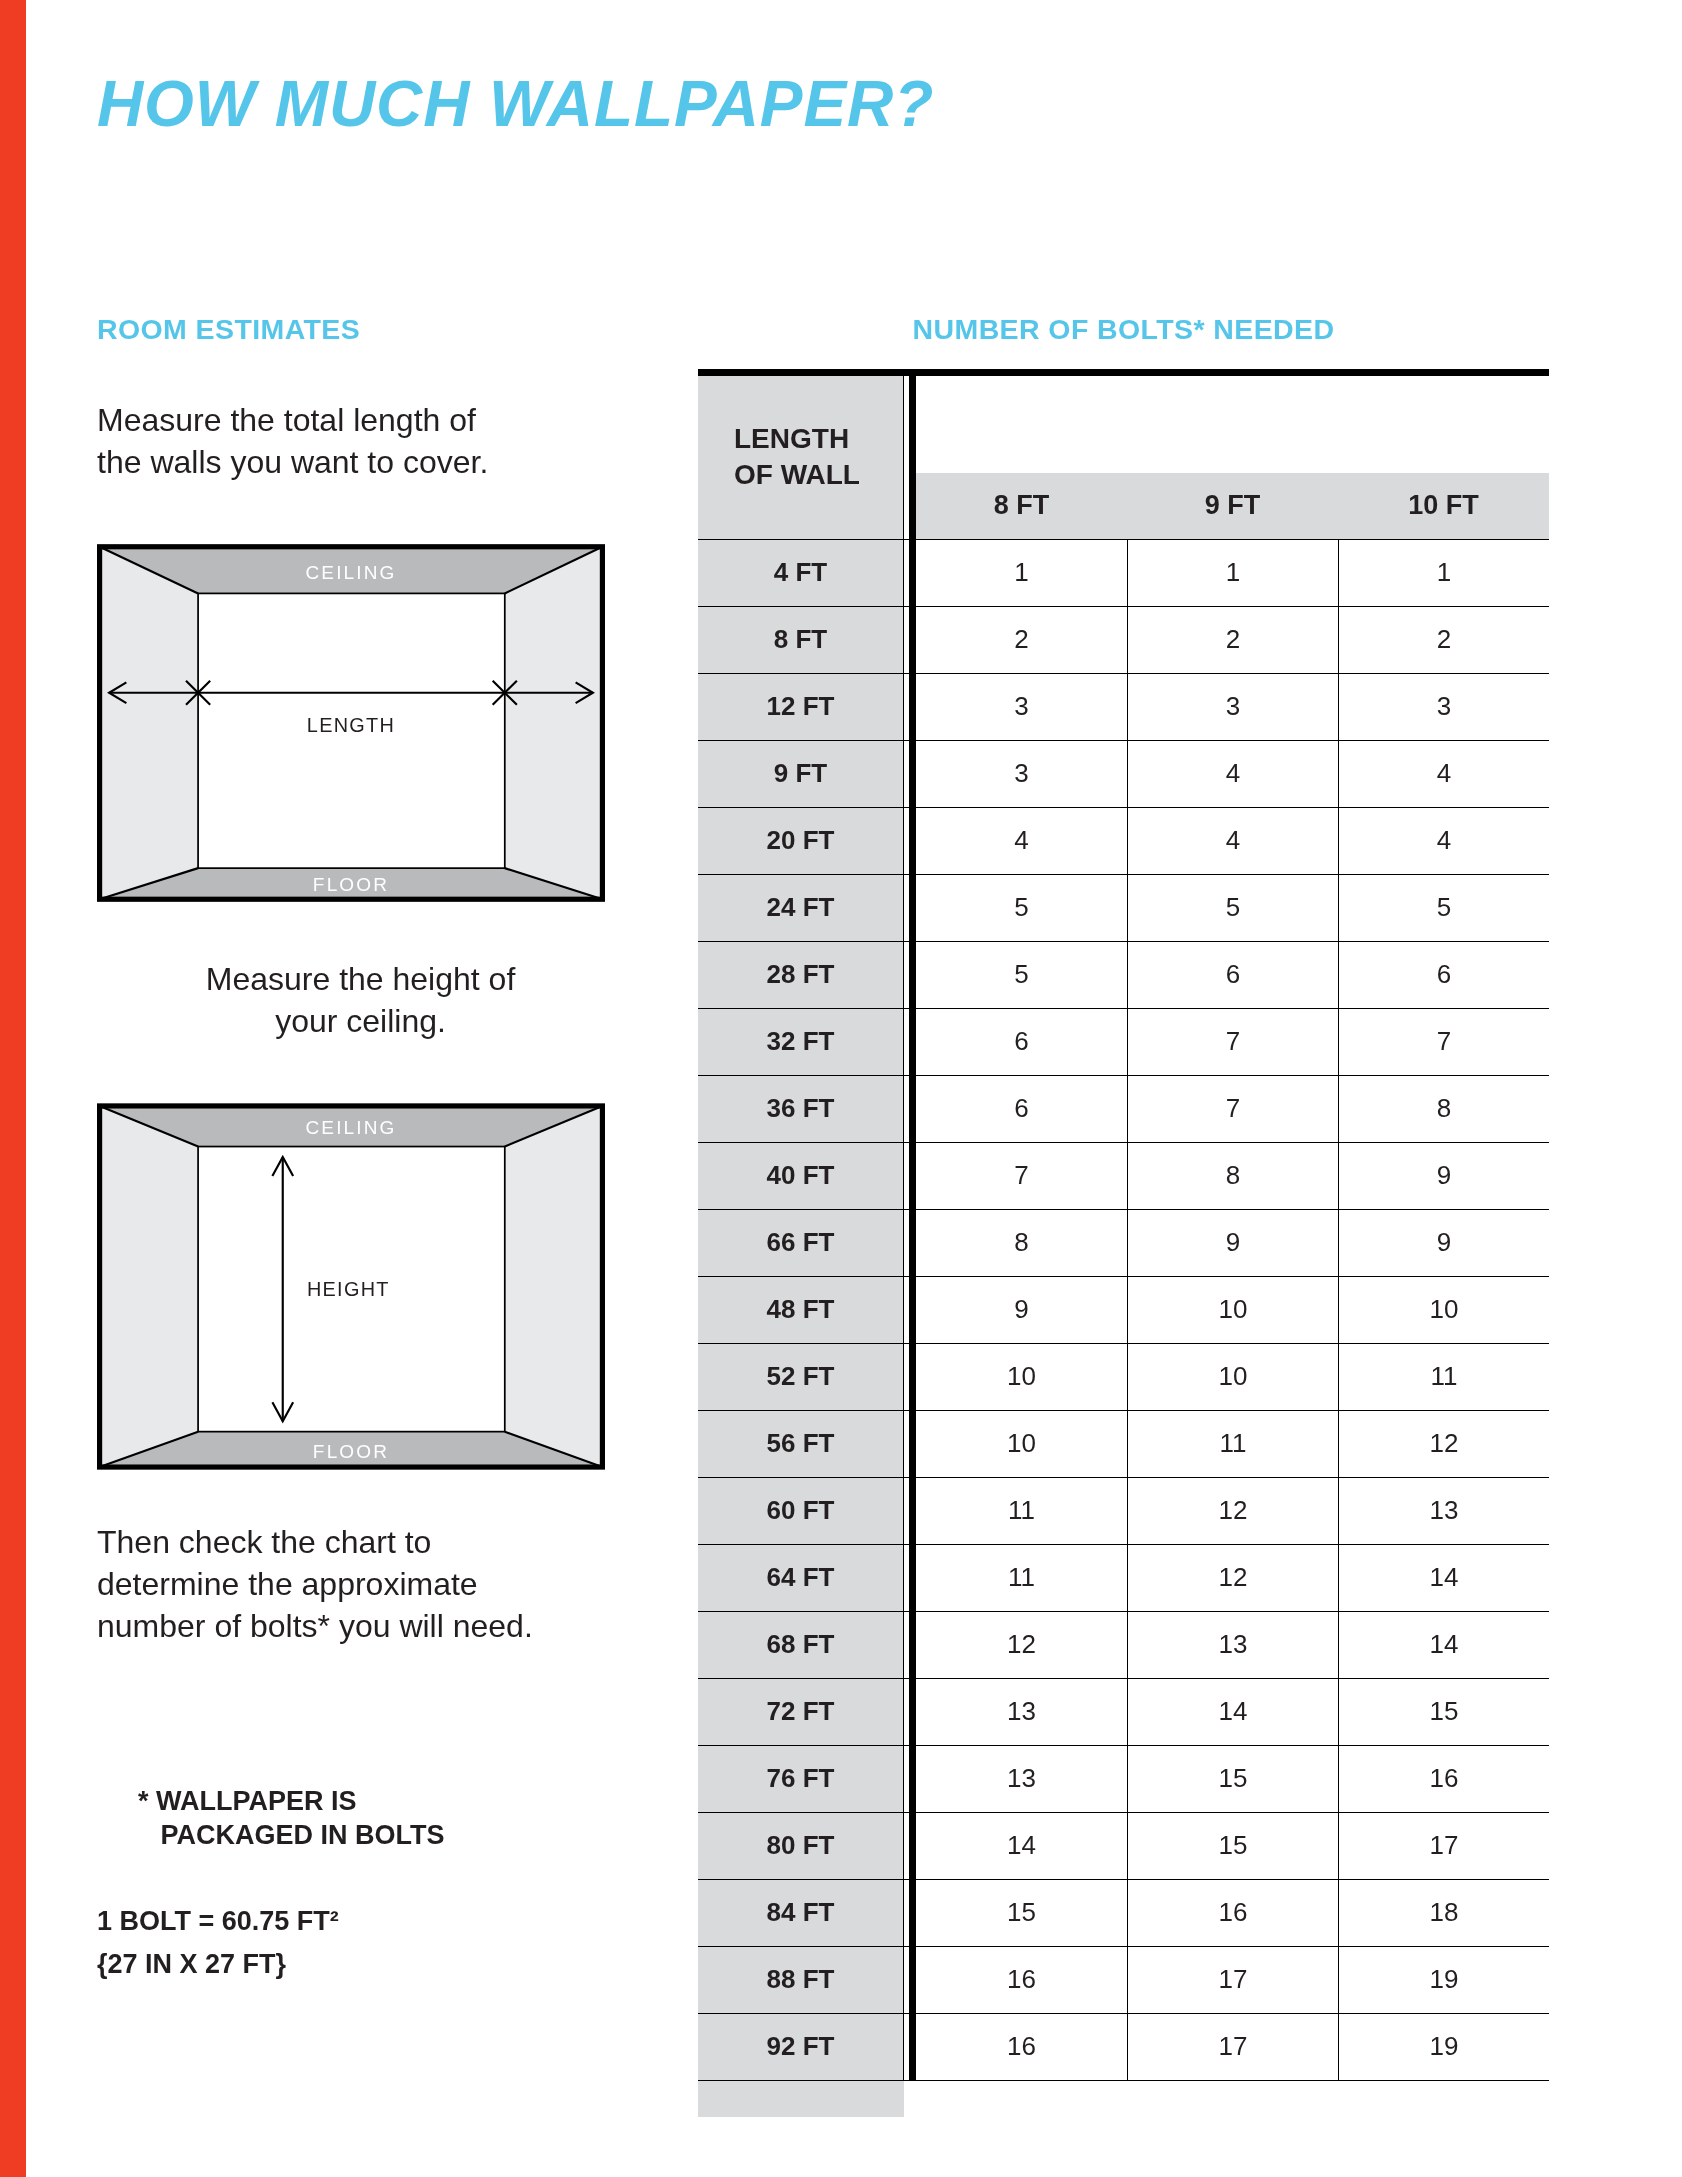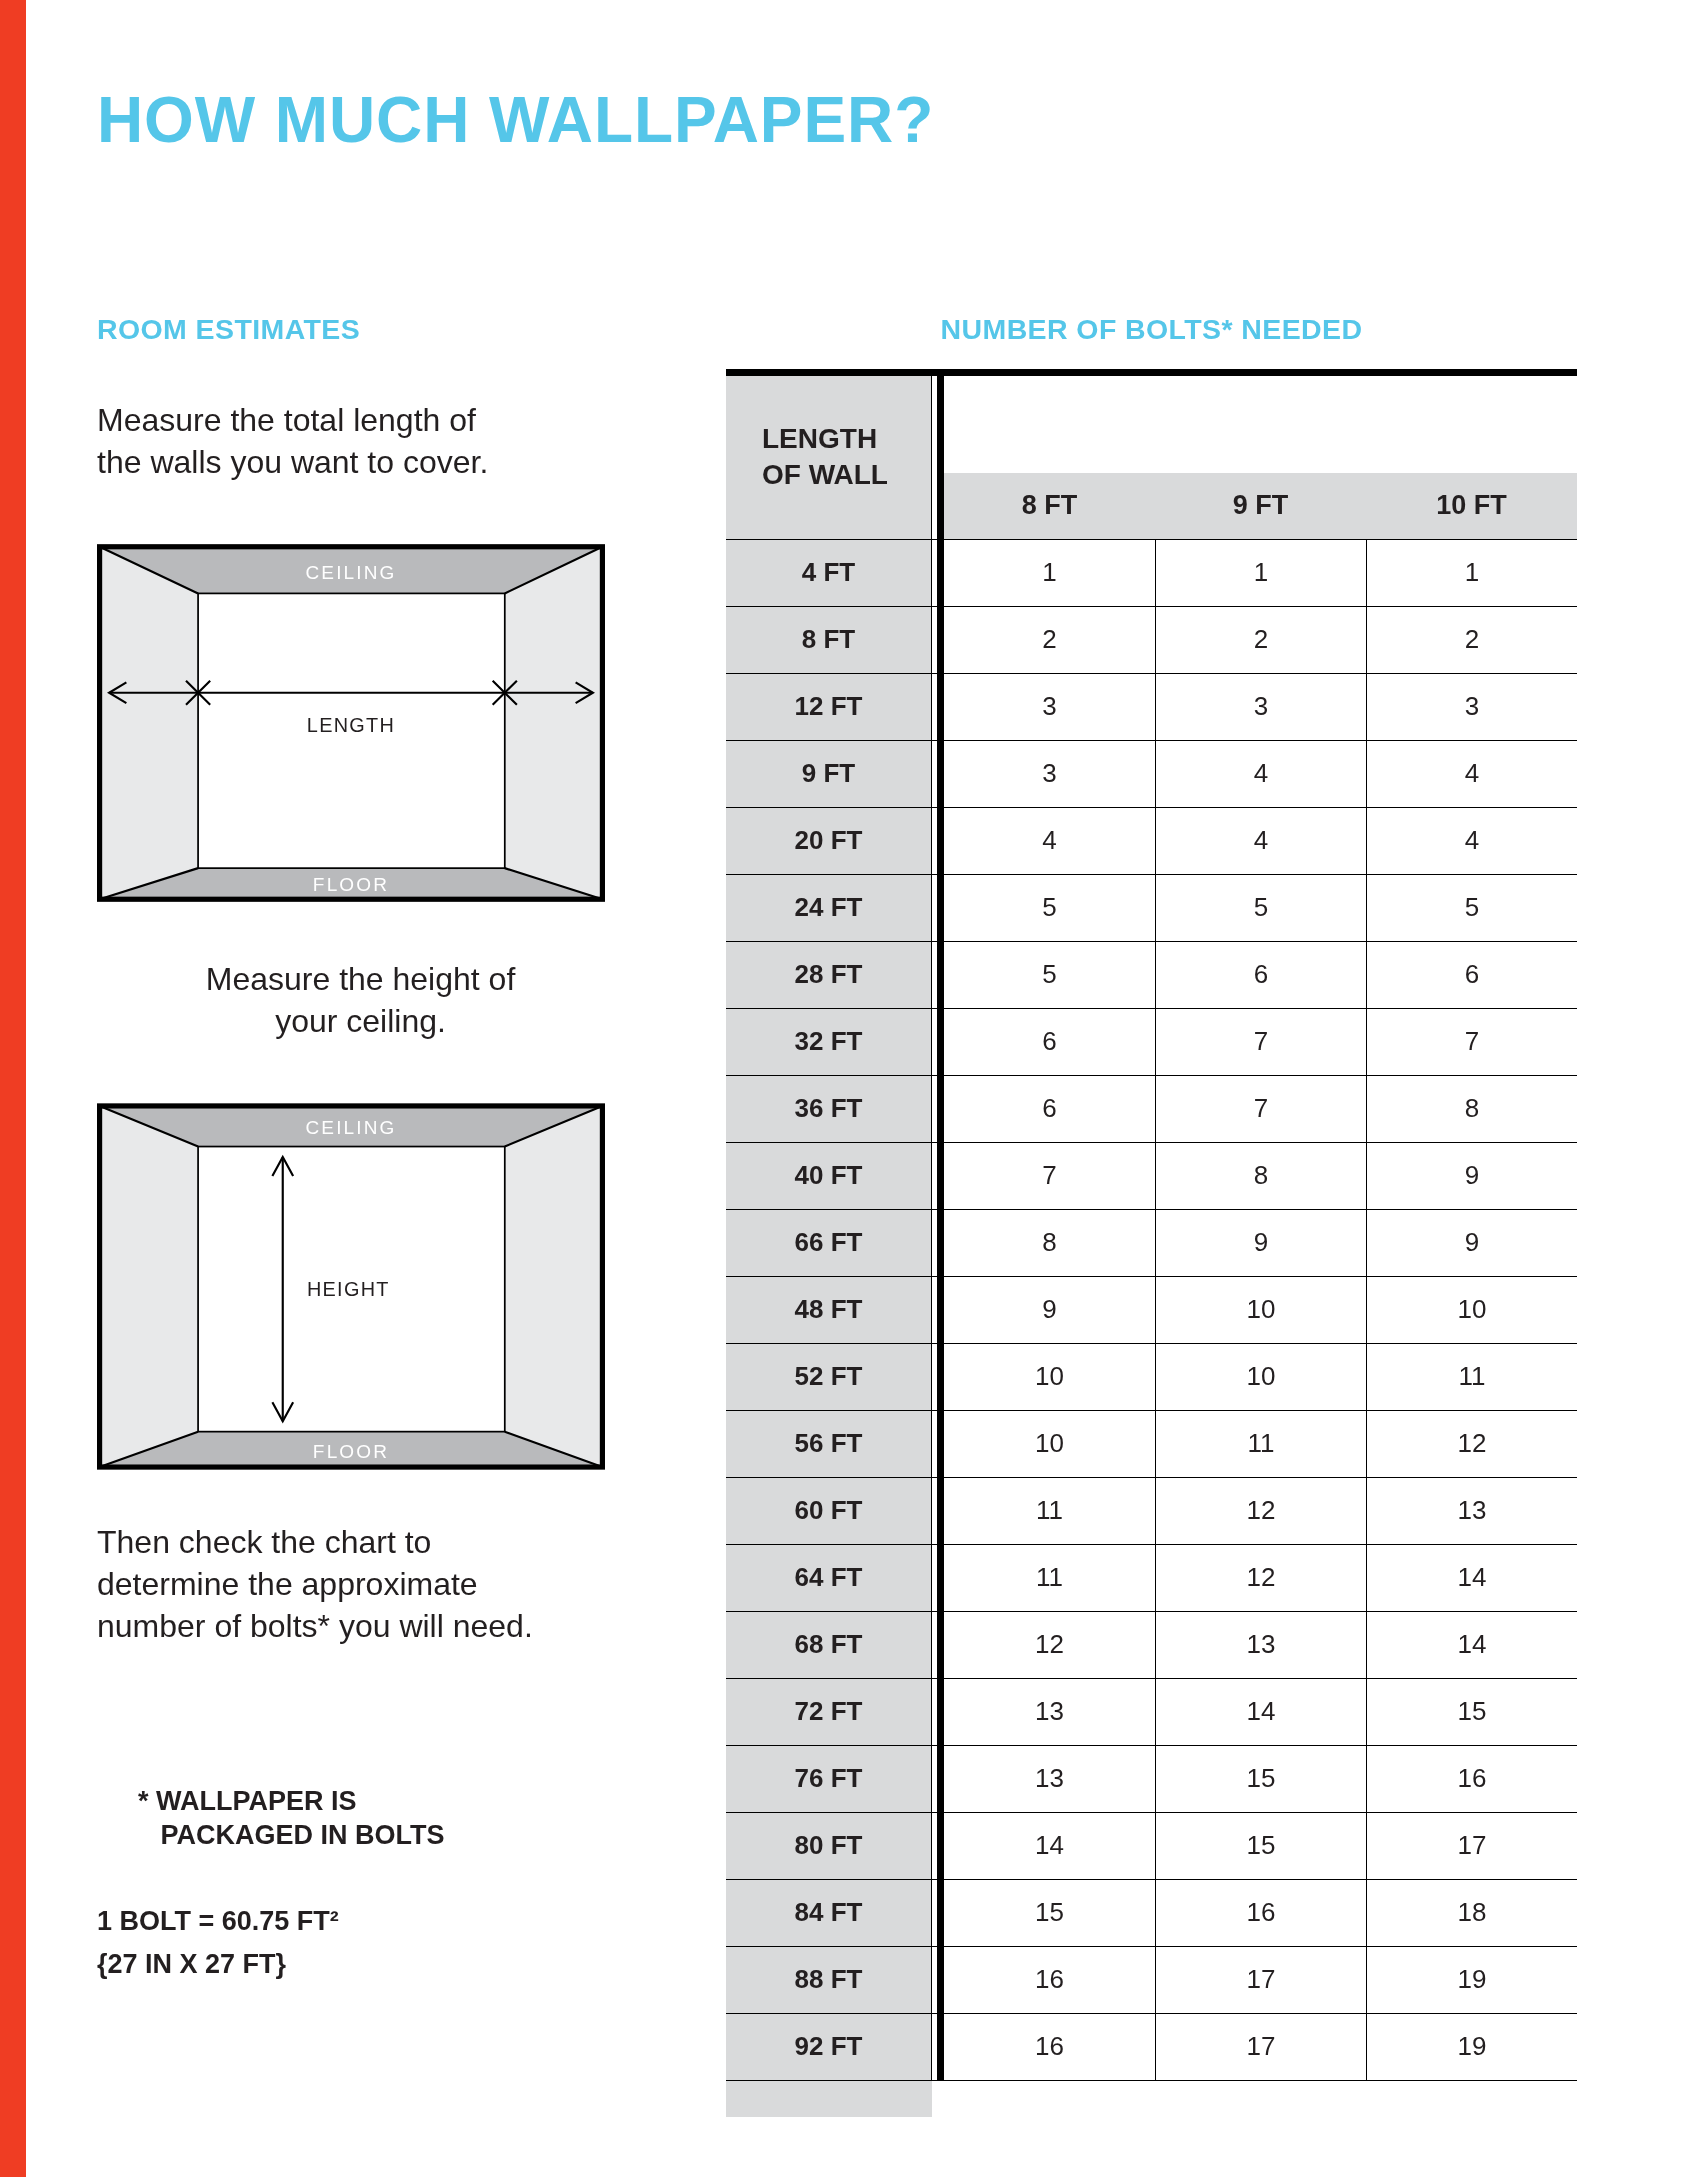--- a/index.html
+++ b/index.html
@@ -10,27 +10,28 @@
     color:#231f20;
   }
   .page { position:relative; width:1683px; height:2177px; background:#fff; overflow:hidden; }
 
   .side-bar {
     position:absolute; left:0; top:0; width:26px; height:2177px;
     background:var(--sidebar_red,#ef3d23);
   }
 
   .title {
-    position:absolute; left:97px; top:83px;
+    position:absolute; left:97px; top:67px;
     font-size:64px; font-weight:bold; letter-spacing:0.9px;
     color:var(--accent_cyan,#55c6e9);
+    font-style:italic;
   }
 
   .left-col  { position:absolute; left:97px; top:313px; width:527px; }
-  .right-col { position:absolute; left:726px; top:313px; width:851px; }
+  .right-col { position:absolute; left:698px; top:313px; width:851px; }
 
   .section-heading {
     font-size:28.5px; font-weight:bold; letter-spacing:0.4px;
     color:var(--accent_cyan,#55c6e9);
   }
   .right-col .section-heading { text-align:center; }
 
   .step {
     font-size:32px; line-height:1.3; white-space:pre-line;
   }

